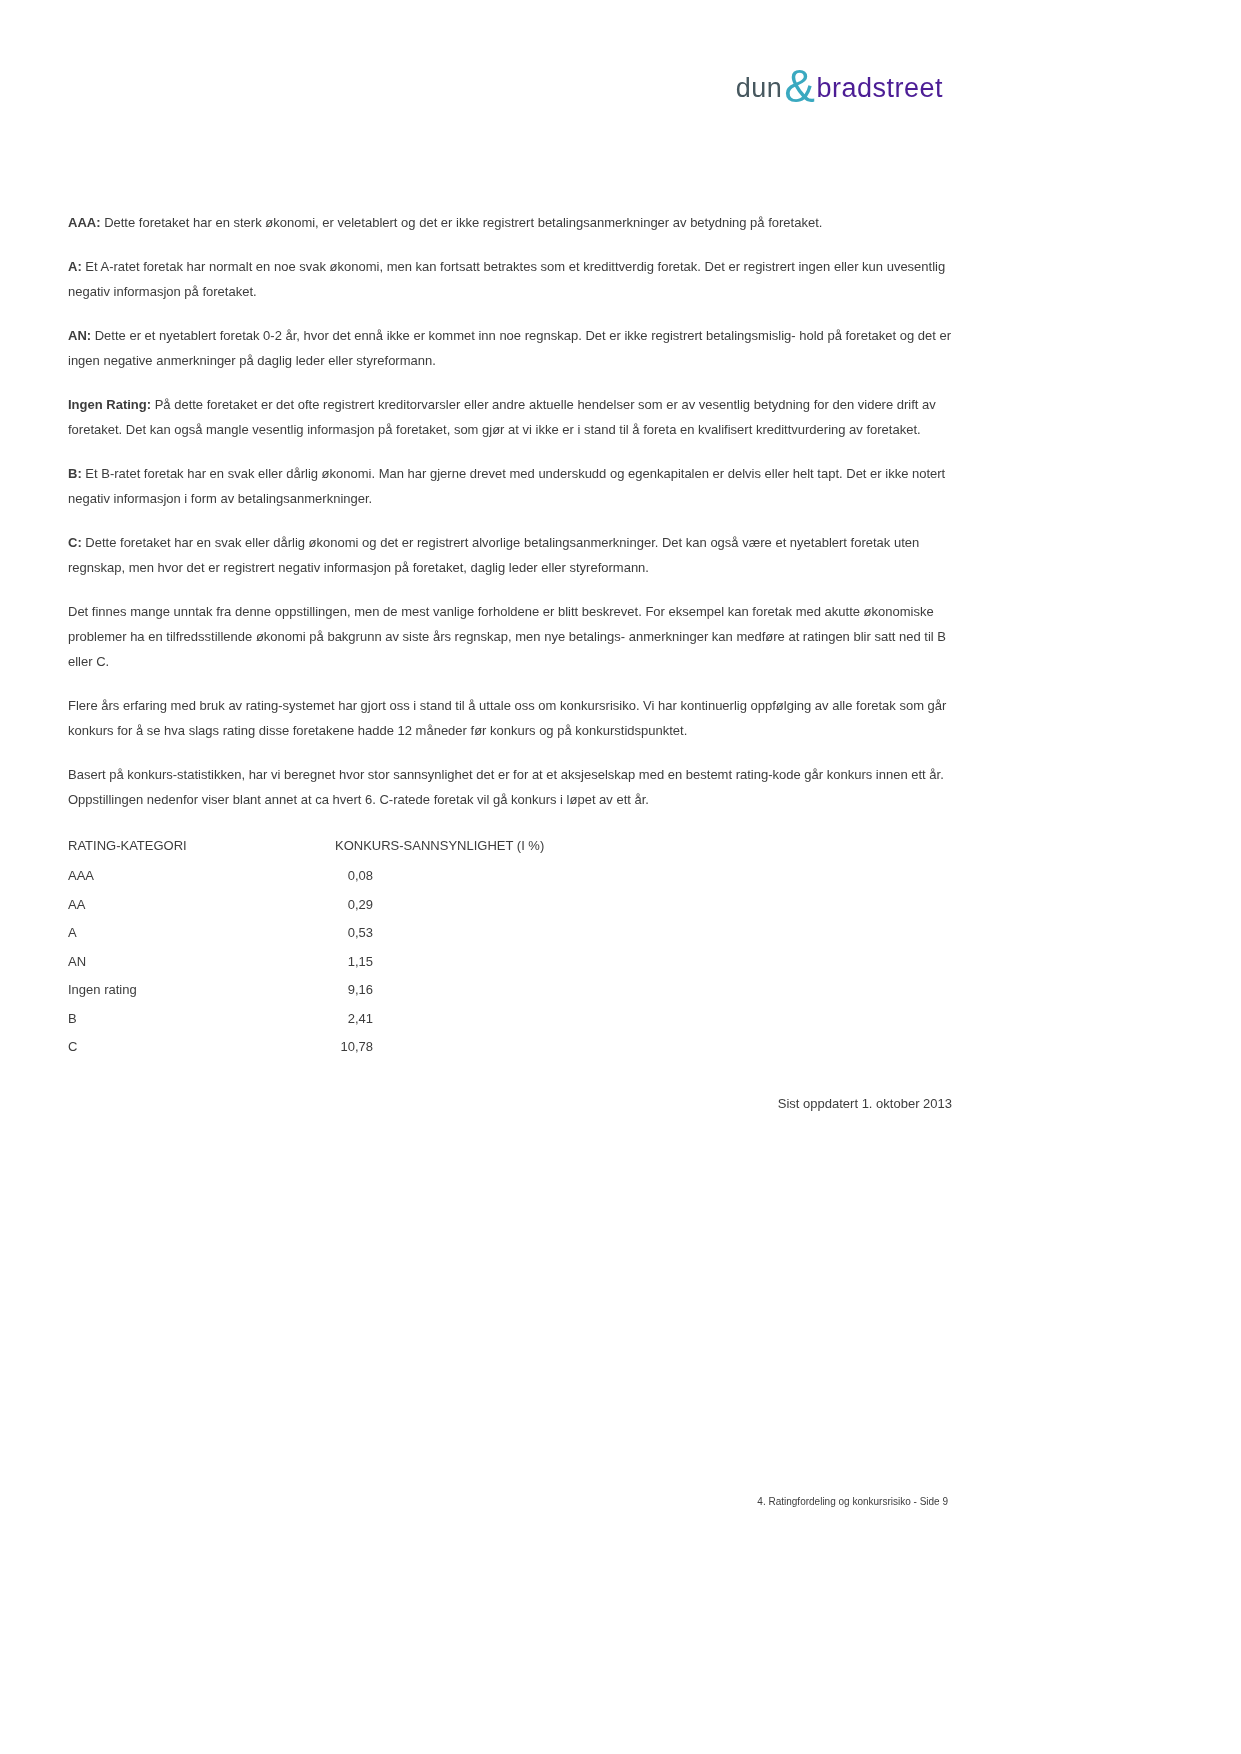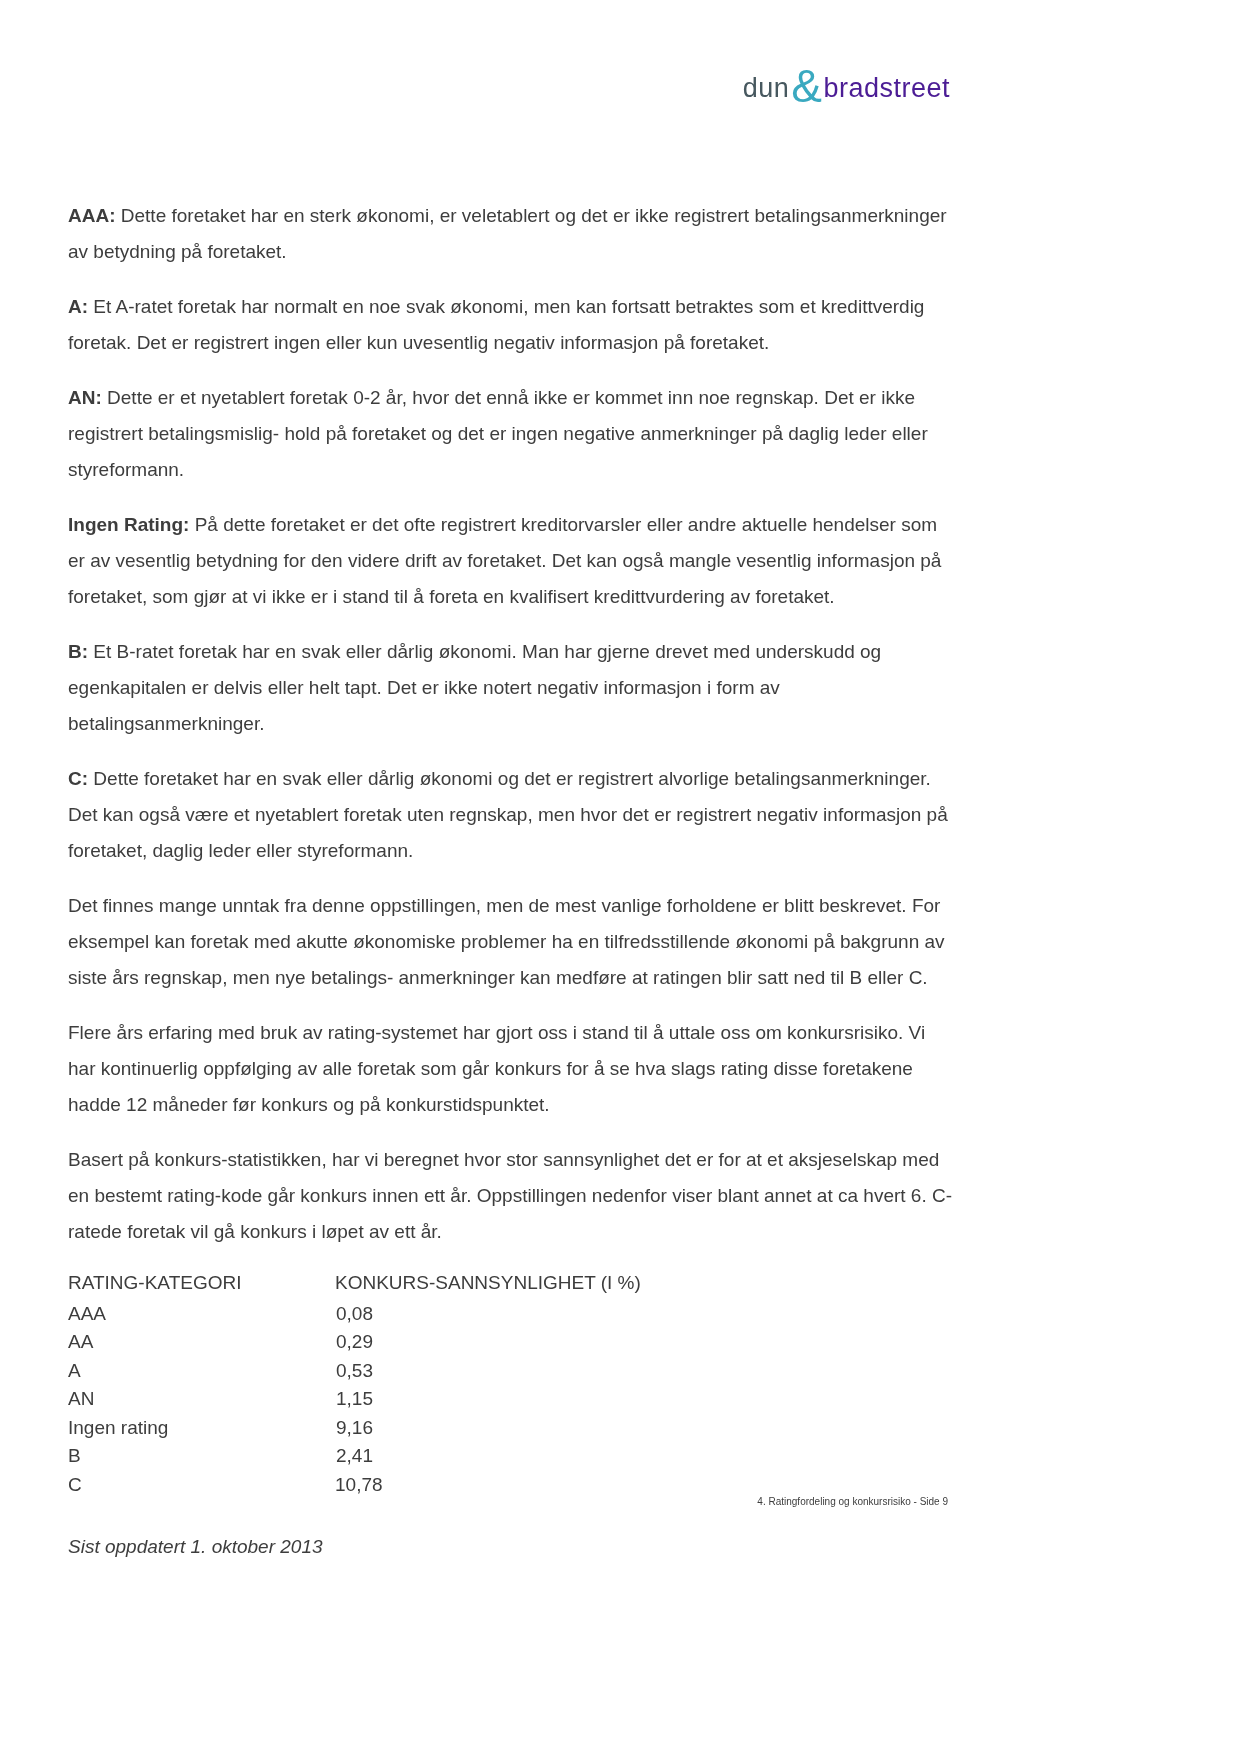--- a/index.html
+++ b/index.html
@@ -9,66 +9,66 @@
     height: 1754px;
     background: #ffffff;
     font-family: "Liberation Sans", sans-serif;
     color: #3d3d3d;
     overflow: hidden;
   }
   
   .logo {
     position: absolute;
     top: 66px;
-    right: 291px;
+    right: 298px;
     font-size: 27px;
     letter-spacing: 0.5px;
     white-space: nowrap;
     line-height: 44px;
     display: flex;
     align-items: center;
     text-align: center;
   }
   .logo .dun { color: #47585f; }
   .logo .amp {
     color: #3aa9c0;
     font-size: 46px;
     margin: 0 1px 0 2px;
     position: relative;
     top: -2px;
   }
   .logo .bradstreet { color: #4c1d95; }
   
   .content {
     position: absolute;
-    top: 198px;
+    top: 210px;
     left: 68px;
     width: 884px;
-    font-size: 19px;
-    line-height: 36px;
+    font-size: 13px;
+    line-height: 25px;
   }
   .content p { margin: 0 0 19px 0; }
   .content strong { font-weight: bold; }
   .section-heading {
     display: block;
     font-weight: bold;
   }
   
   .rating-table { margin-top: 12px; margin-bottom: 30px; }
   .trow {
     display: flex;
     height: 28.5px;
     align-items: center;
   }
   .trow.thead { font-weight: normal; margin-bottom: 2px; }
   .tcat { width: 267px; }
   .tval { width: 38px; text-align: right; }
   .thead .tval-header { text-align: left; width: auto; }
   
-  .updated-note { font-style: italic; margin-top: 32px; }
+  .updated-note { margin-top: 32px; text-align: right; }
   .footer {
     position: absolute;
     top: 1496px;
     right: 293px;
     font-size: 10px;
     color: #3d3d3d;
   }
 </style>
 </head>
 <body>

